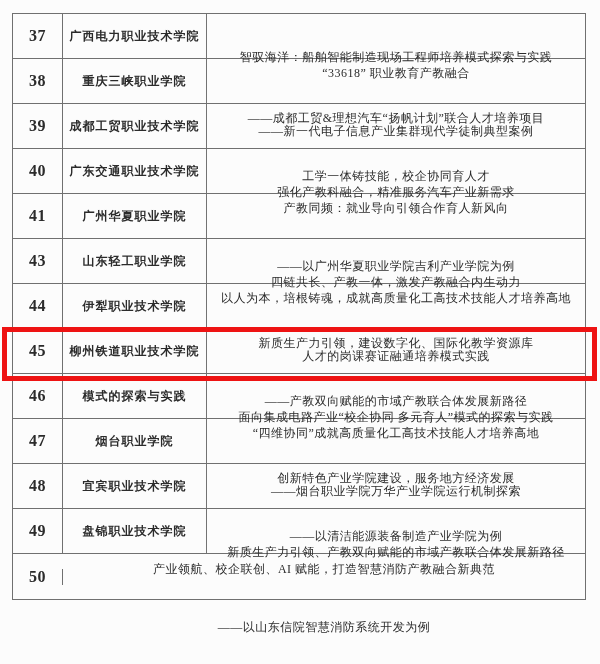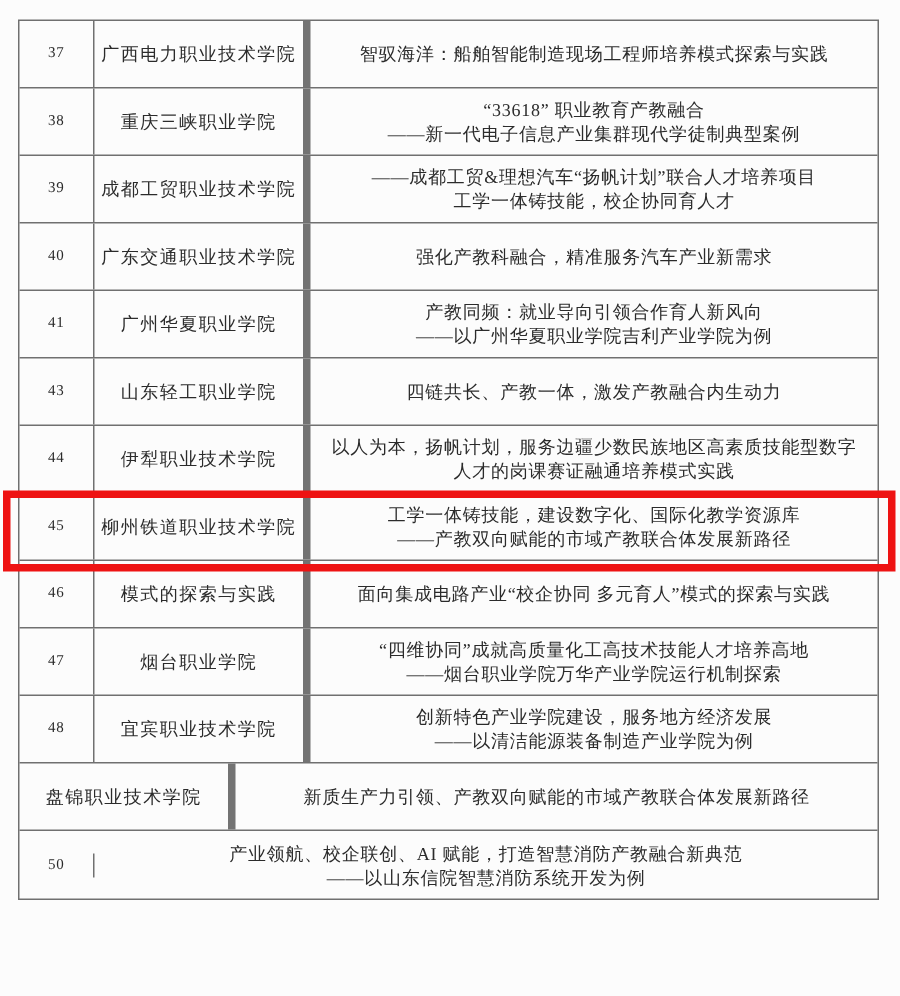--- a/index.html
+++ b/index.html
@@ -33,33 +33,35 @@
     justify-content: center;
     align-items: center;
     text-align: center;
     font-size: 12px;
     line-height: 16px;
     letter-spacing: 0.5px;
   }
   .col-num {
     width: 50px;
     border-right: 1px solid #707070;
-    font-size: 10px;
+    font-size: 16px;
+    font-weight: bold;
   }
   .col-school {
     width: 144px;
-    border-right: 5px solid #737373;
+    border-right: 1px solid #737373;
     padding: 0 4px;
     letter-spacing: 1px;
+    font-weight: bold;
   }
   .col-desc {
     flex: 1;
     padding: 0 8px;
   }
-  .desc-line { width: 100%; }
+  .desc-line { width: 100%; margin-top: 42px; }
   .highlight-box {
     position: absolute;
     left: 2px;
     top: 327px;
     width: 595px;
     height: 54px;
     border: 5px solid #ee1313;
     pointer-events: none;
   }
 </style>
@@ -118,30 +120,30 @@
       <div class="cell col-school">山东轻工职业学院</div>
       <div class="cell col-desc">
           <div class="desc-line">四链共长、产教一体，激发产教融合内生动力</div>
         </div>
     </div>
 
     <div class="trow">
       <div class="cell col-num">44</div>
       <div class="cell col-school">伊犁职业技术学院</div>
       <div class="cell col-desc">
-          <div class="desc-line">以人为本，扬帆计划，服务边疆少数民族地区高素质技能型数字</div>
+          <div class="desc-line">以人为本，培根铸魂，成就高质量化工高技术技能人才培养高地</div>
           <div class="desc-line">人才的岗课赛证融通培养模式实践</div>
         </div>
     </div>
 
     <div class="trow">
       <div class="cell col-num">45</div>
       <div class="cell col-school">柳州铁道职业技术学院</div>
       <div class="cell col-desc">
-          <div class="desc-line">工学一体铸技能，建设数字化、国际化教学资源库</div>
+          <div class="desc-line">新质生产力引领，建设数字化、国际化教学资源库</div>
           <div class="desc-line">——产教双向赋能的市域产教联合体发展新路径</div>
         </div>
     </div>
 
     <div class="trow">
       <div class="cell col-num">46</div>
       <div class="cell col-school">模式的探索与实践</div>
       <div class="cell col-desc">
           <div class="desc-line">面向集成电路产业“校企协同 多元育人”模式的探索与实践</div>
         </div>
@@ -159,20 +161,21 @@
     <div class="trow">
       <div class="cell col-num">48</div>
       <div class="cell col-school">宜宾职业技术学院</div>
       <div class="cell col-desc">
           <div class="desc-line">创新特色产业学院建设，服务地方经济发展</div>
           <div class="desc-line">——以清洁能源装备制造产业学院为例</div>
         </div>
     </div>
 
     <div class="trow">
+      <div class="cell col-num">49</div>
       <div class="cell col-school">盘锦职业技术学院</div>
       <div class="cell col-desc">
           <div class="desc-line">新质生产力引领、产教双向赋能的市域产教联合体发展新路径</div>
         </div>
     </div>
 
     <div class="trow">
       <div class="cell col-num">50</div>
       <div class="cell col-desc">
           <div class="desc-line">产业领航、校企联创、AI 赋能，打造智慧消防产教融合新典范</div>

